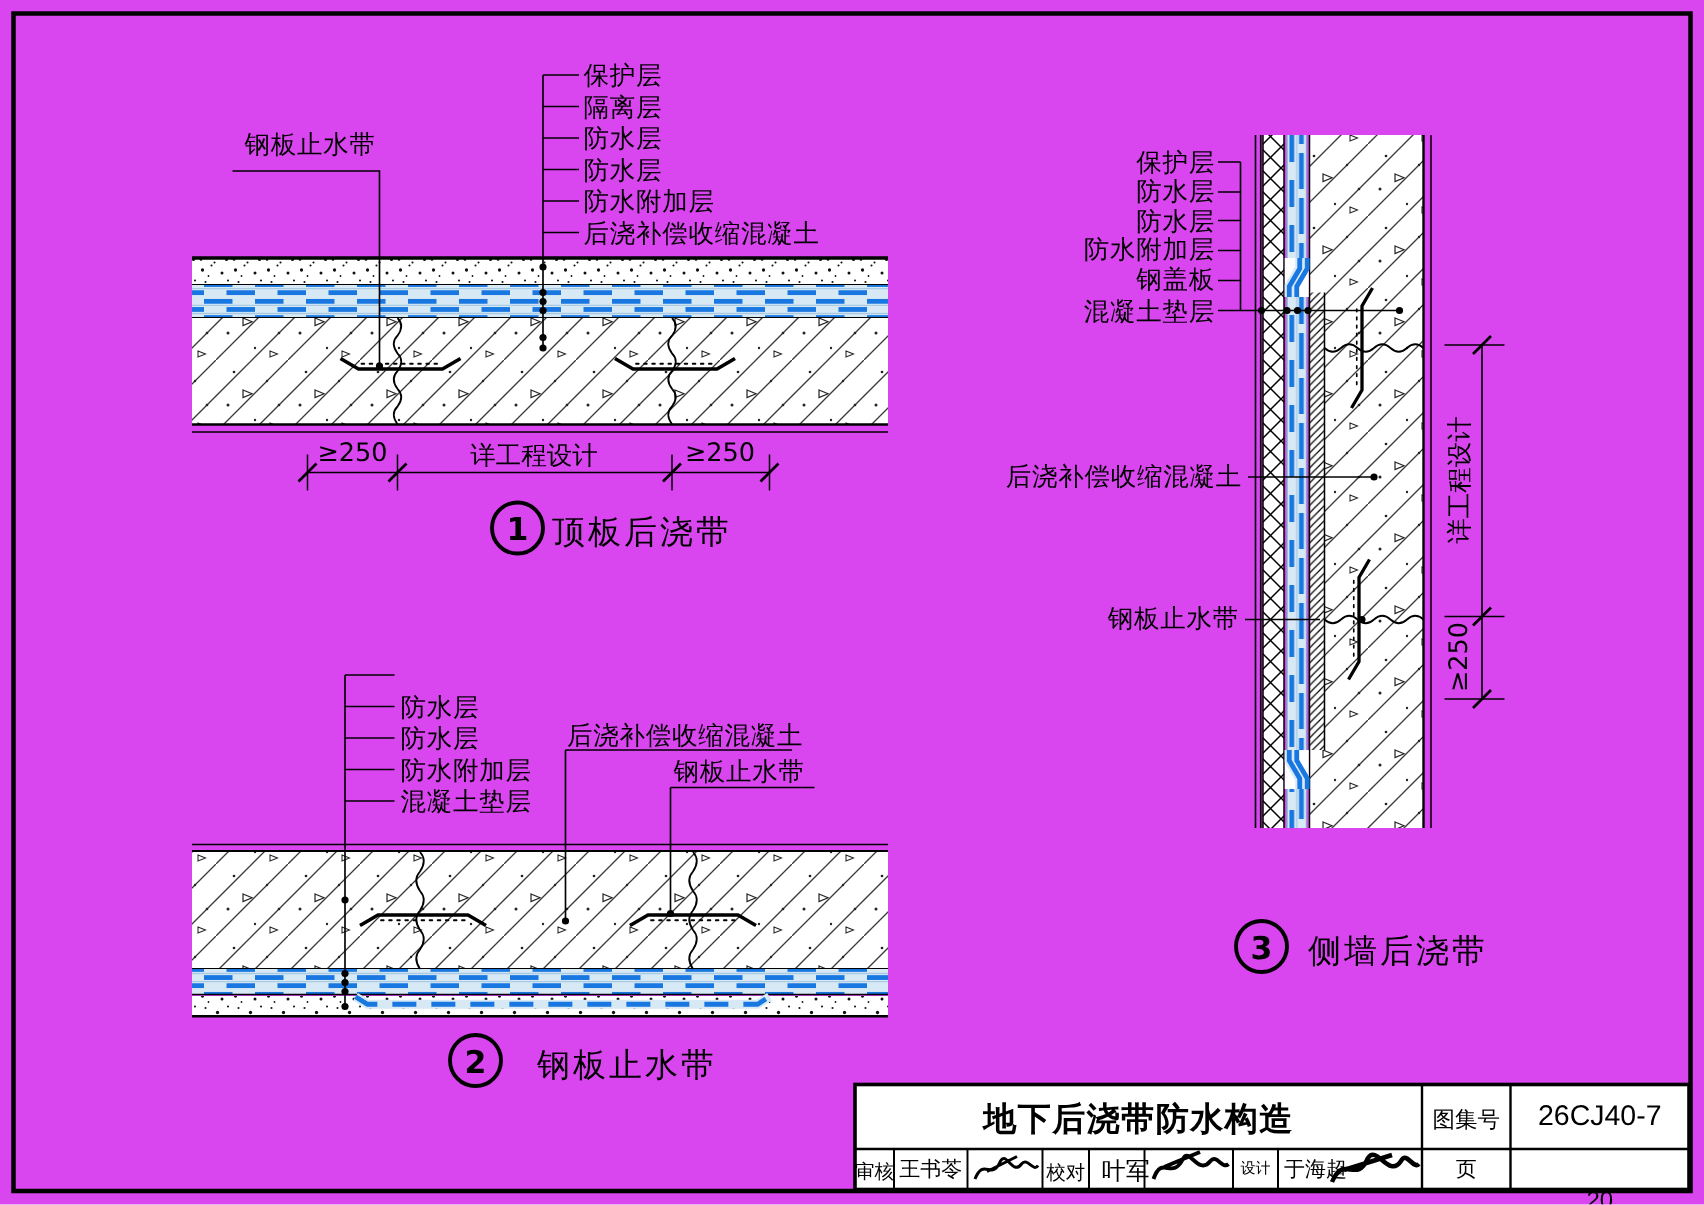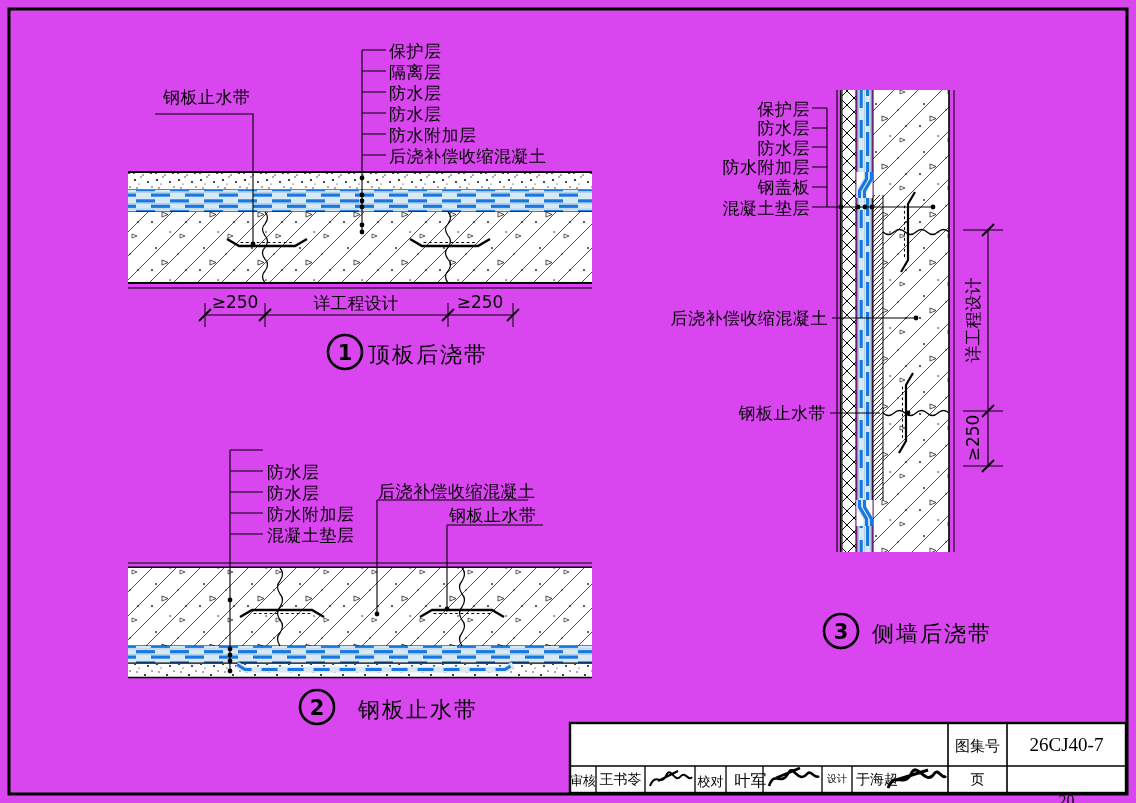--- a/index.html
+++ b/index.html
@@ -8,21 +8,21 @@
   svg{position:absolute;left:0;top:0;}
   .lbl{position:absolute;font-size:17px;line-height:19px;white-space:nowrap;color:#000;
        letter-spacing:0.5px;}
   .r{text-align:right;}
   .dim{position:absolute;font-size:17px;text-align:center;white-space:nowrap;}
   .rot{transform:translate(-50%,-50%) rotate(-90deg);transform-origin:center;}
   .cap{position:absolute;font-size:22px;font-weight:normal;letter-spacing:2px;white-space:nowrap;}
   .num{position:absolute;font-size:21px;font-weight:bold;width:30px;text-align:center;}
   .tb{position:absolute;white-space:nowrap;}
   .tb.c{text-align:center;}
-  .serif{font-family:Liberation Serif, serif;}
+  .serif{font-family:Liberation Sans, sans-serif;}
 </style>
 </head>
 <body>
 
 <div class="page">
 
 <svg width="1136" height="803" viewBox="0 0 1136 803">
   <defs>
     <pattern id="conc" width="48" height="48" patternUnits="userSpaceOnUse">
       <rect width="48" height="48" fill="#fff"></rect>
@@ -243,20 +243,21 @@
 <div class="lbl r" style="right:326px;top:158px">防水附加层</div>
 <div class="lbl r" style="right:326px;top:178px">钢盖板</div>
 <div class="lbl r" style="right:326px;top:199px">混凝土垫层</div>
 <div class="lbl r" style="right:308px;top:309px">后浇补偿收缩混凝土</div>
 <div class="lbl r" style="right:310px;top:404px">钢板止水带</div>
 <div class="dim rot" style="left:973px;top:320px">详工程设计</div>
 <div class="dim rot" style="left:973px;top:438px">≥250</div>
 <div class="num" style="left:826px;top:620px">3</div>
 <div class="cap" style="left:872px;top:619px">侧墙后浇带</div>
 
+<div class="tb c" style="left:570px;top:731px;width:378px;font-size:22px;font-weight:bold;letter-spacing:1px">地下后浇带防水构造</div>
 <div class="tb c" style="left:948px;top:737px;width:59px;font-size:15px">图集号</div>
 <div class="tb c serif" style="left:1007px;top:734px;width:119px;font-size:19px">26CJ40-7</div>
 <div class="tb c" style="left:570px;top:772px;width:26px;font-size:13px">审核</div>
 <div class="tb c" style="left:596px;top:771px;width:49px;font-size:14px">王书苓</div>
 <div class="tb c" style="left:695px;top:773px;width:31px;font-size:13px">校对</div>
 <div class="tb c" style="left:732px;top:771px;width:37px;font-size:16px">叶军</div>
 <div class="tb c" style="left:822px;top:772px;width:30px;font-size:10px">设计</div>
 <div class="tb" style="left:856px;top:771px;font-size:14px">于海超</div>
 <div class="tb c" style="left:948px;top:771px;width:59px;font-size:14px">页</div>
 <div class="tb c serif" style="left:1007px;top:792px;width:119px;font-size:16px">20</div>

